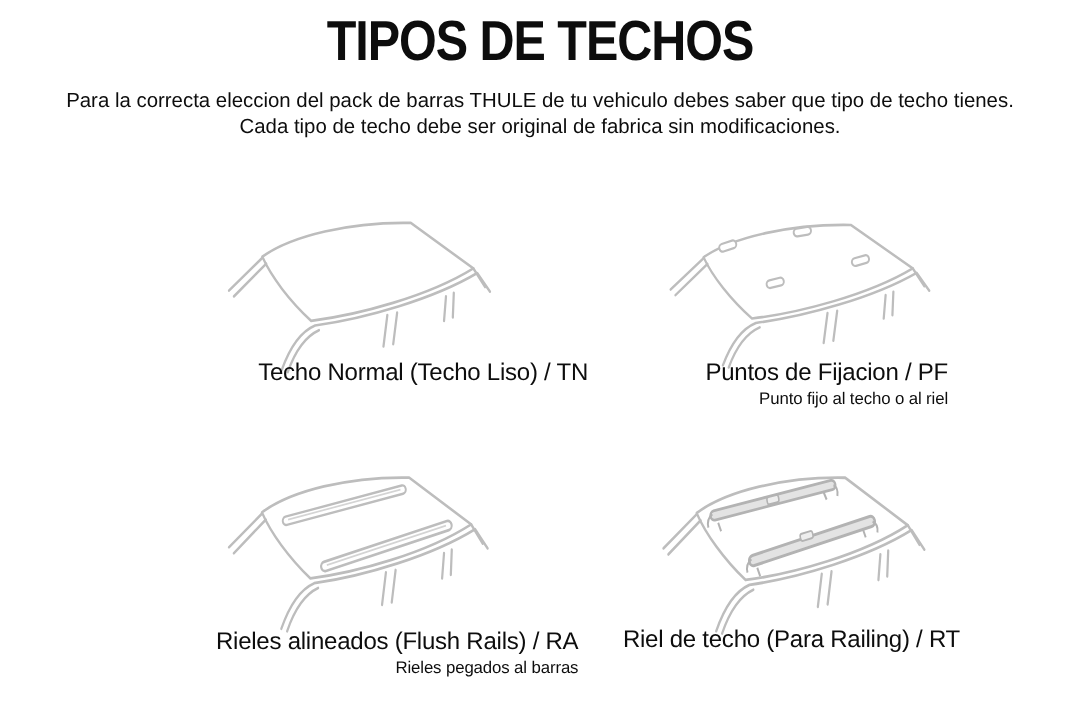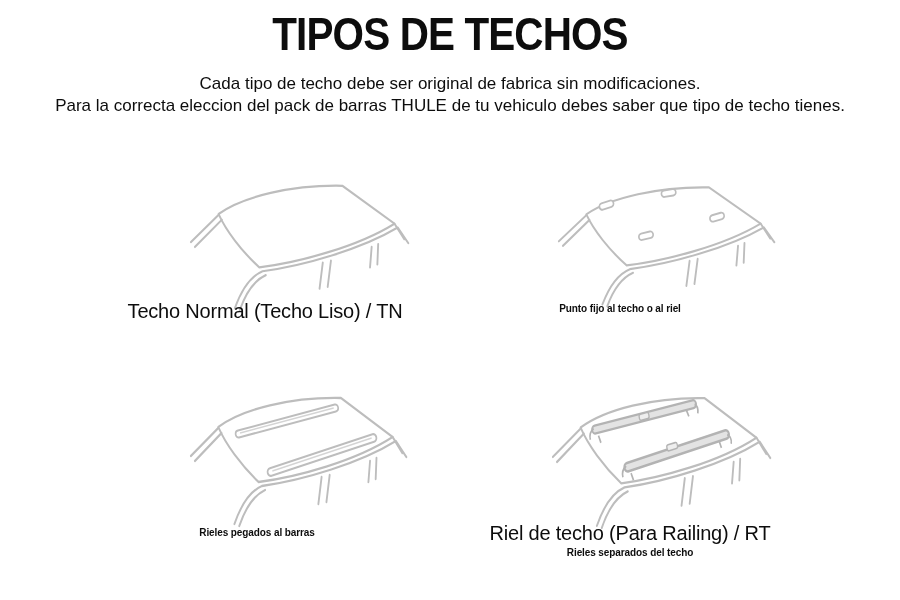--- a/index.html
+++ b/index.html
@@ -29,25 +29,25 @@
     font-weight: normal;
   }
   .fig { position: absolute; }
   .fig svg { width: 100%; height: 100%; display: block; }
   .fig-tn { left: 146px; top: 162px; width: 228px; height: 136px; }
   .fig-pf { left: 514px; top: 164px; width: 226px; height: 130px; }
   .fig-ra { left: 146px; top: 374px; width: 226px; height: 140px; }
   .fig-rt { left: 508px; top: 374px; width: 228px; height: 142px; }
   .caption {
     position: absolute;
-    text-align: center;
+    text-align: right;
     line-height: 1.12;
   }
   .cap-main { font-size: 20px; letter-spacing: -0.2px; }
-  .cap-sub  { font-size: 10px; margin-top: 3px; letter-spacing: -0.1px; font-weight: bold; }
+  .cap-sub  { font-size: 14px; margin-top: 3px; letter-spacing: -0.1px; }
   .cap-tn { left: 40px;  top: 300px; width: 450px; }
   .cap-pf { left: 450px; top: 300px; width: 340px; }
   .cap-ra { left: 32px;  top: 524px; width: 450px; }
   .cap-rt { left: 460px; top: 522px; width: 340px; }
 </style>
 </head>
 <body>
 
 <div class="canvas">
 
@@ -71,22 +71,22 @@
 
         <path d="M258,79 L256,100"></path>
         <path d="M266,76 L265,97"></path>
       </g>
     </defs>
   </svg>
 
   <h1 class="title">TIPOS DE TECHOS</h1>
 
   <div class="intro">
+    <div>Para la correcta eleccion del pack de barras THULE de tu vehiculo debes saber que tipo de techo tienes.</div>
     <div>Cada tipo de techo debe ser original de fabrica sin modificaciones.</div>
-    <div>Para la correcta eleccion del pack de barras THULE de tu vehiculo debes saber que tipo de techo tienes.</div>
   </div>
 
   <figure class="fig fig-tn">
     <svg viewBox="30 8 280 140" preserveAspectRatio="none">
       <use href="#roof-base"></use>
     </svg>
   </figure>
 
   <figure class="fig fig-pf">
     <svg viewBox="30 8 280 140" preserveAspectRatio="none">
@@ -139,25 +139,26 @@
       </g>
     </svg>
   </figure>
 
   <div class="caption cap-tn">
     <div class="cap-main">Techo Normal (Techo Liso) / TN</div>
     <div class="cap-sub"></div>
   </div>
 
   <div class="caption cap-pf">
+    <div class="cap-main">Puntos de Fijacion / PF</div>
     <div class="cap-sub">Punto fijo al techo o al riel</div>
   </div>
 
   <div class="caption cap-ra">
+    <div class="cap-main">Rieles alineados (Flush Rails) / RA</div>
     <div class="cap-sub">Rieles pegados al barras</div>
   </div>
 
   <div class="caption cap-rt">
     <div class="cap-main">Riel de techo (Para Railing) / RT</div>
-    <div class="cap-sub">Rieles separados del techo</div>
   </div>
 
 </div>
 
 </body></html>

